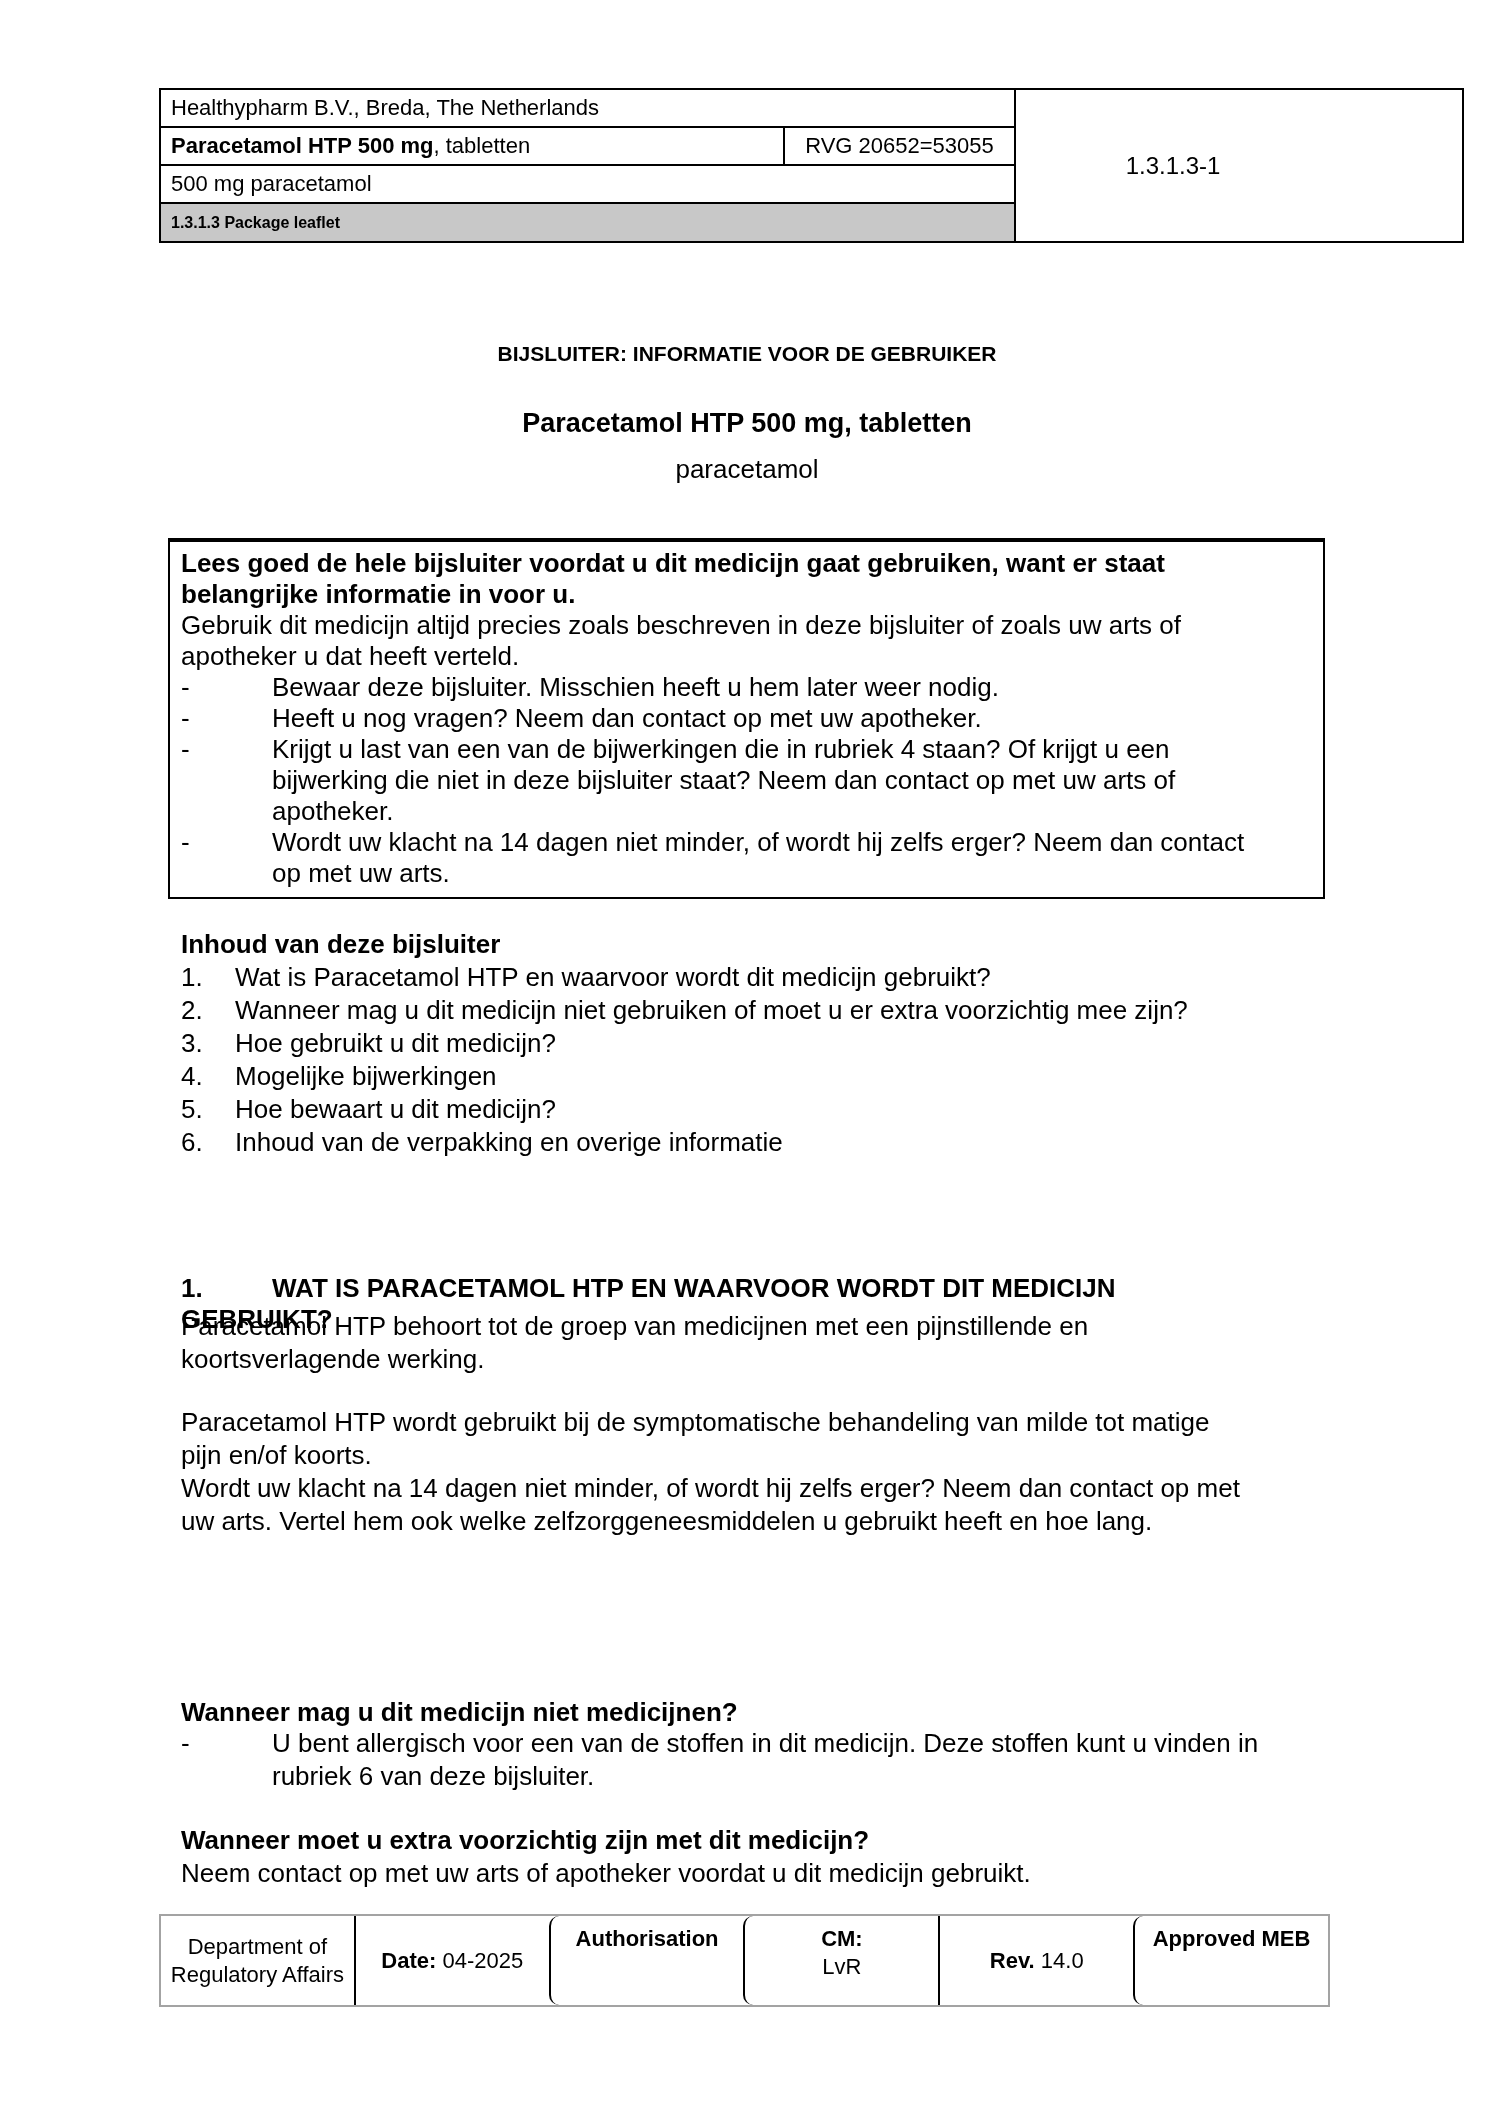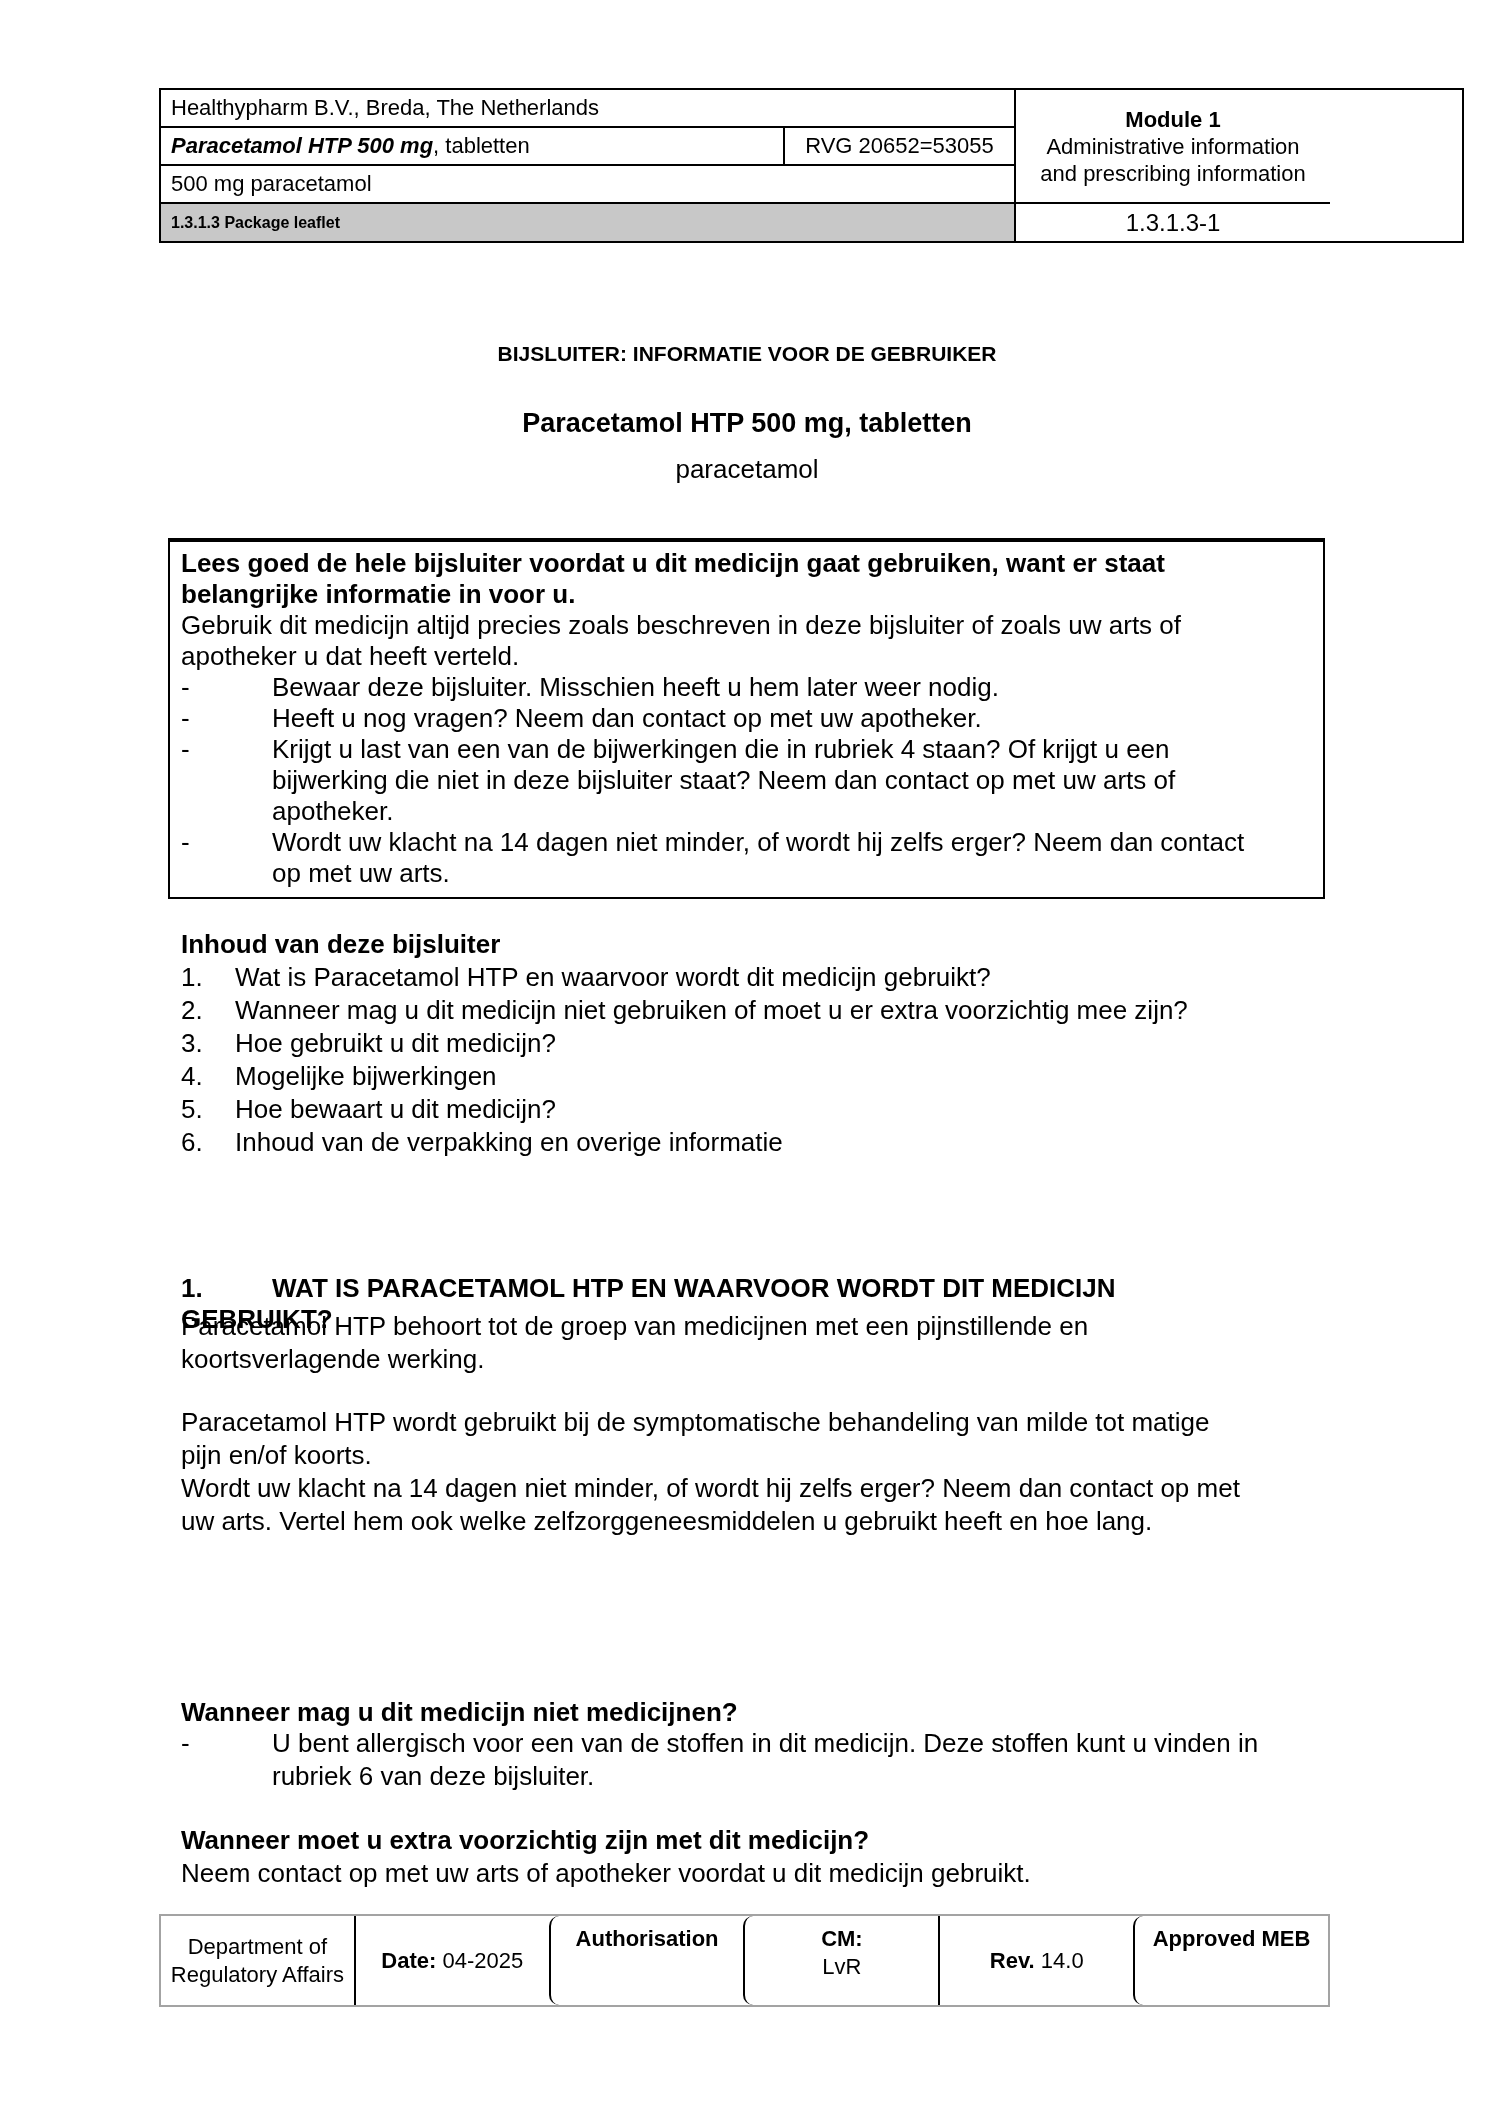--- a/index.html
+++ b/index.html
@@ -28,21 +28,21 @@
   .h-left { width:853px; display:flex; flex-direction:column; }
   .h-row {
     height:38px; box-sizing:border-box;
     border-bottom:2px solid #000;
     display:flex; align-items:center;
     padding:0 10px;
     background:#fff;
   }
   .h-row.split { padding:0; }
   .h-prod { flex:1; height:100%; display:flex; align-items:center; padding:0 10px; box-sizing:border-box; }
-  .h-prod .name { font-weight:bold; font-style:italic; }
+  .h-prod .name { font-weight:bold; }
   .h-rvg {
     width:231px; height:100%; box-sizing:border-box;
     border-left:2px solid #000;
     display:flex; align-items:center; justify-content:center;
   }
   .h-row.gray {
     border-bottom:none; flex:1; min-height:37px;
     background:#c8c8c8;
     font-size:16px; font-weight:bold;
   }
@@ -126,25 +126,20 @@
         </div>
       </div>
       <div class="h-row">
         <span>500 mg paracetamol</span>
       </div>
       <div class="h-row gray">
         <span>1.3.1.3 Package leaflet</span>
       </div>
     </div>
     <div class="h-right">
-      <div class="h-module">
-        <span class="b">Module 1</span>
-        <span class="pre">Administrative information
-and prescribing information</span>
-      </div>
       <div class="h-code">
         <span>1.3.1.3-1</span>
       </div>
     </div>
   </div>
 
   <div class="abs ctr title-main">BIJSLUITER: INFORMATIE VOOR DE GEBRUIKER</div>
   <div class="abs ctr title-product">Paracetamol HTP 500 mg, tabletten</div>
   <div class="abs ctr title-substance">paracetamol</div>
 

